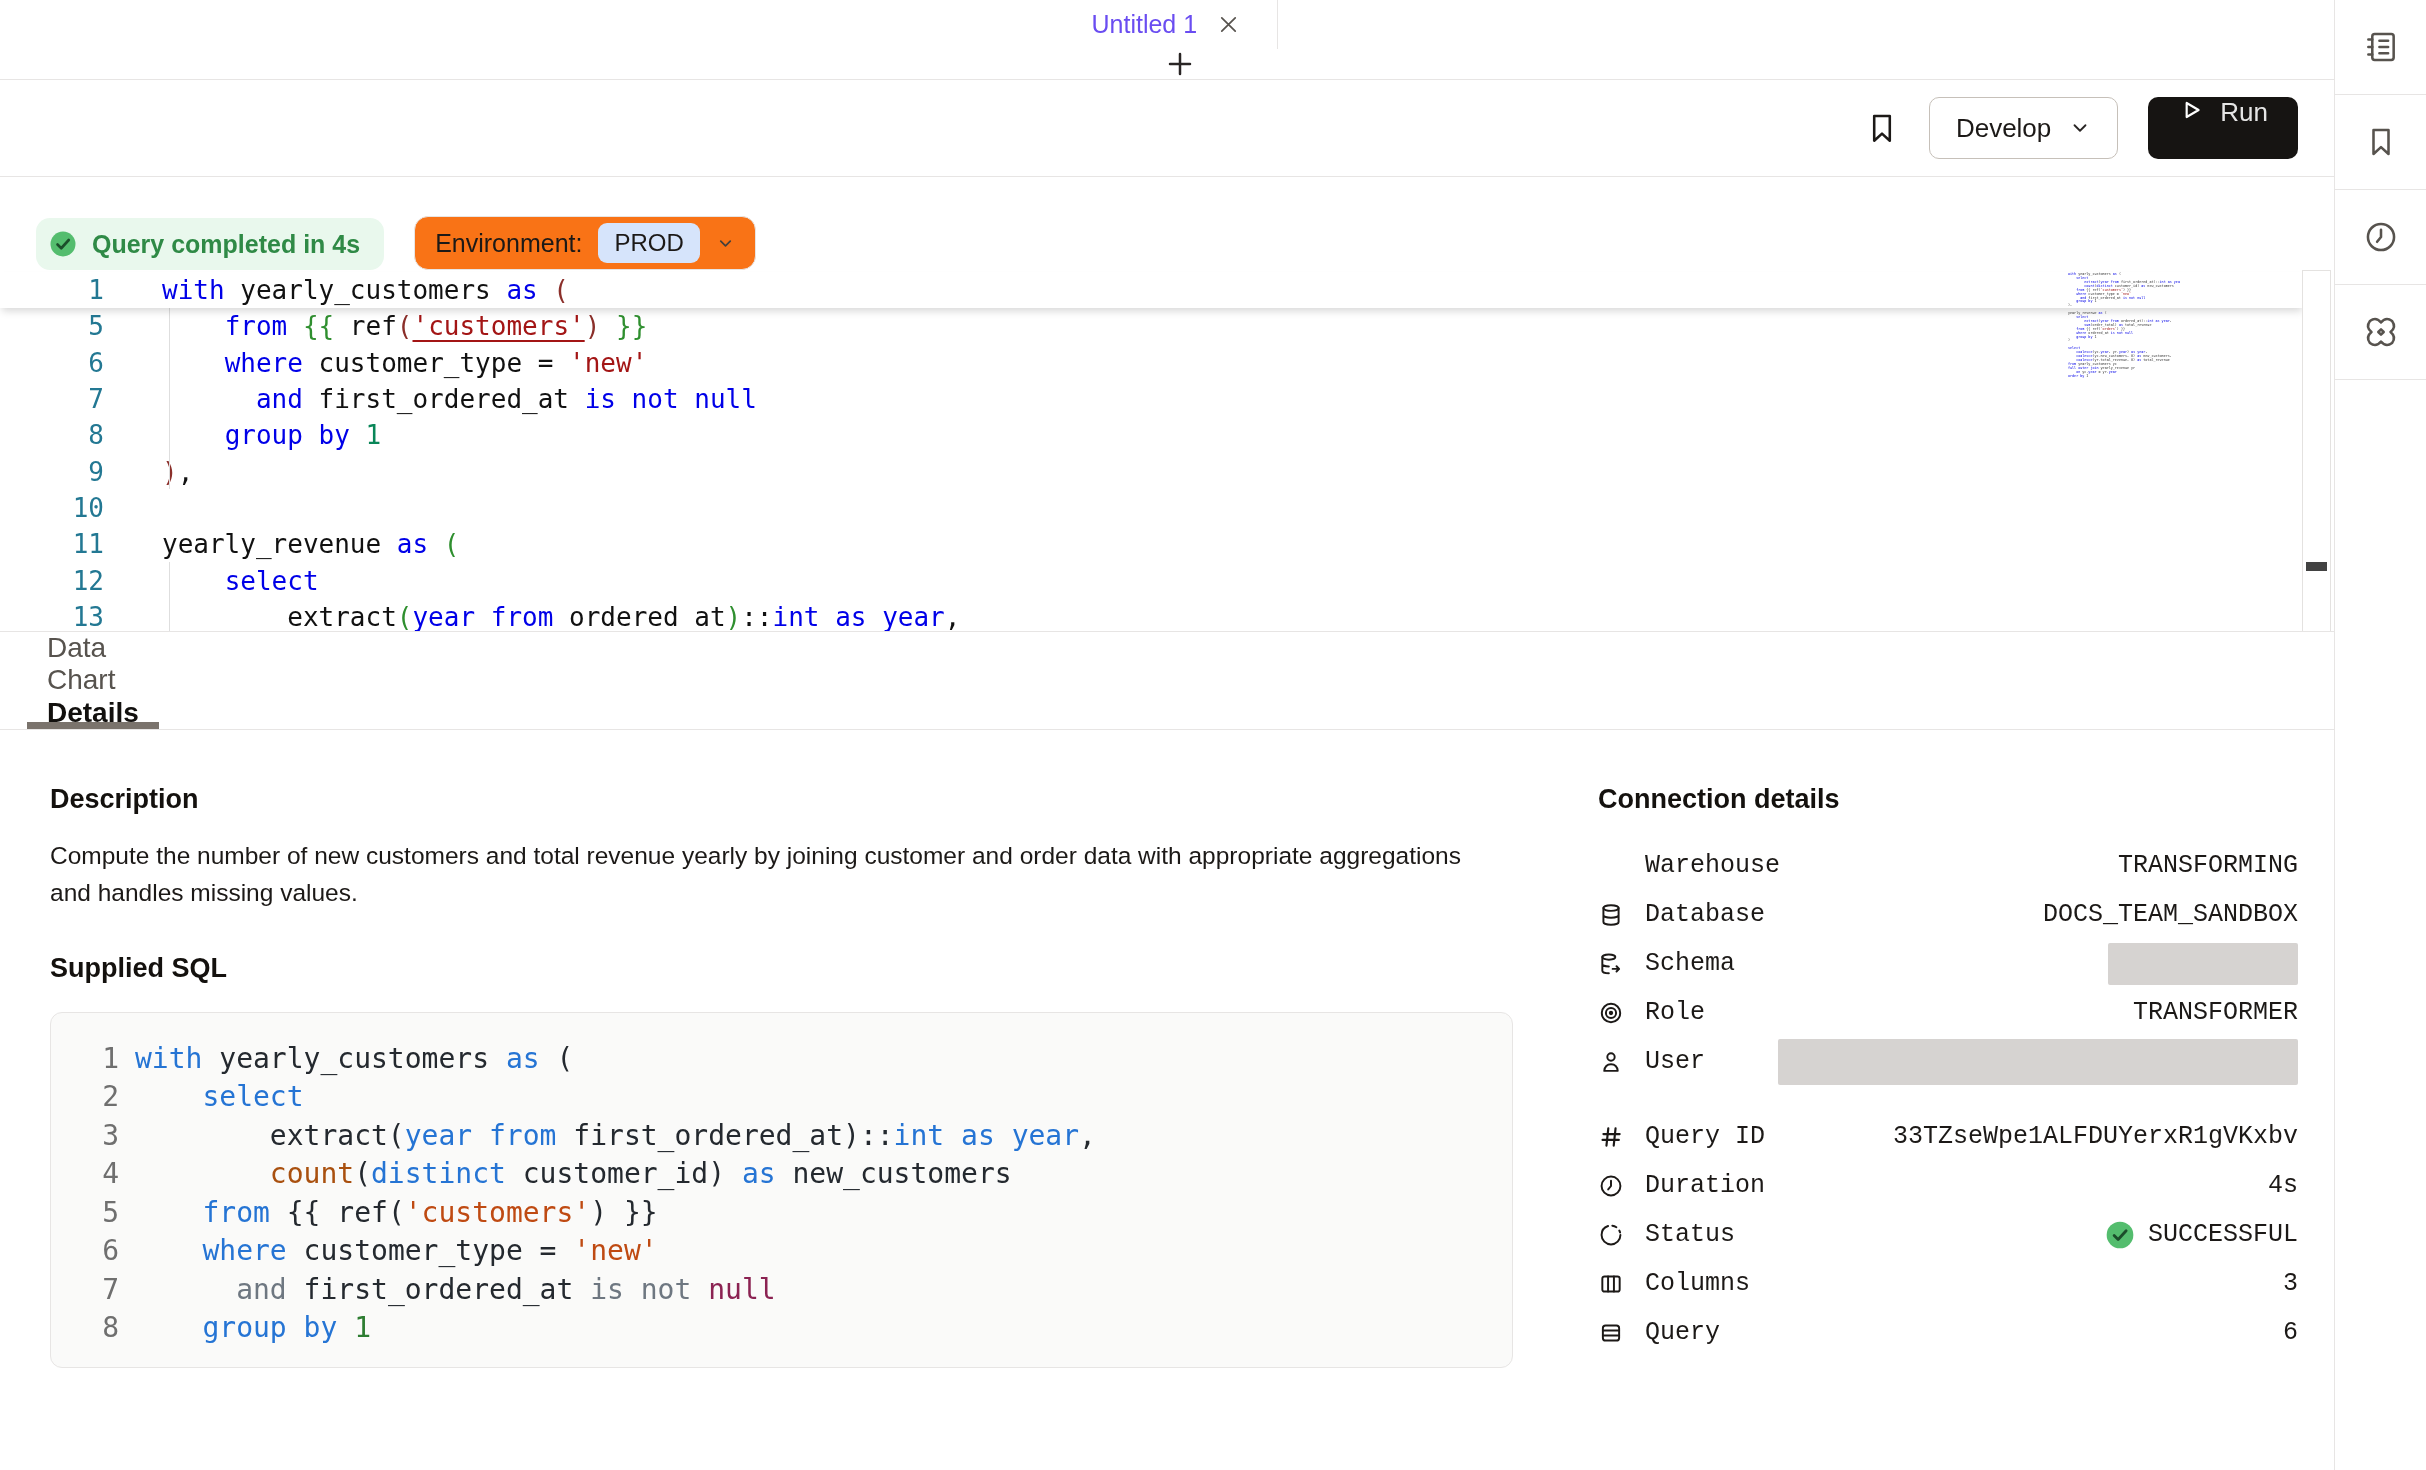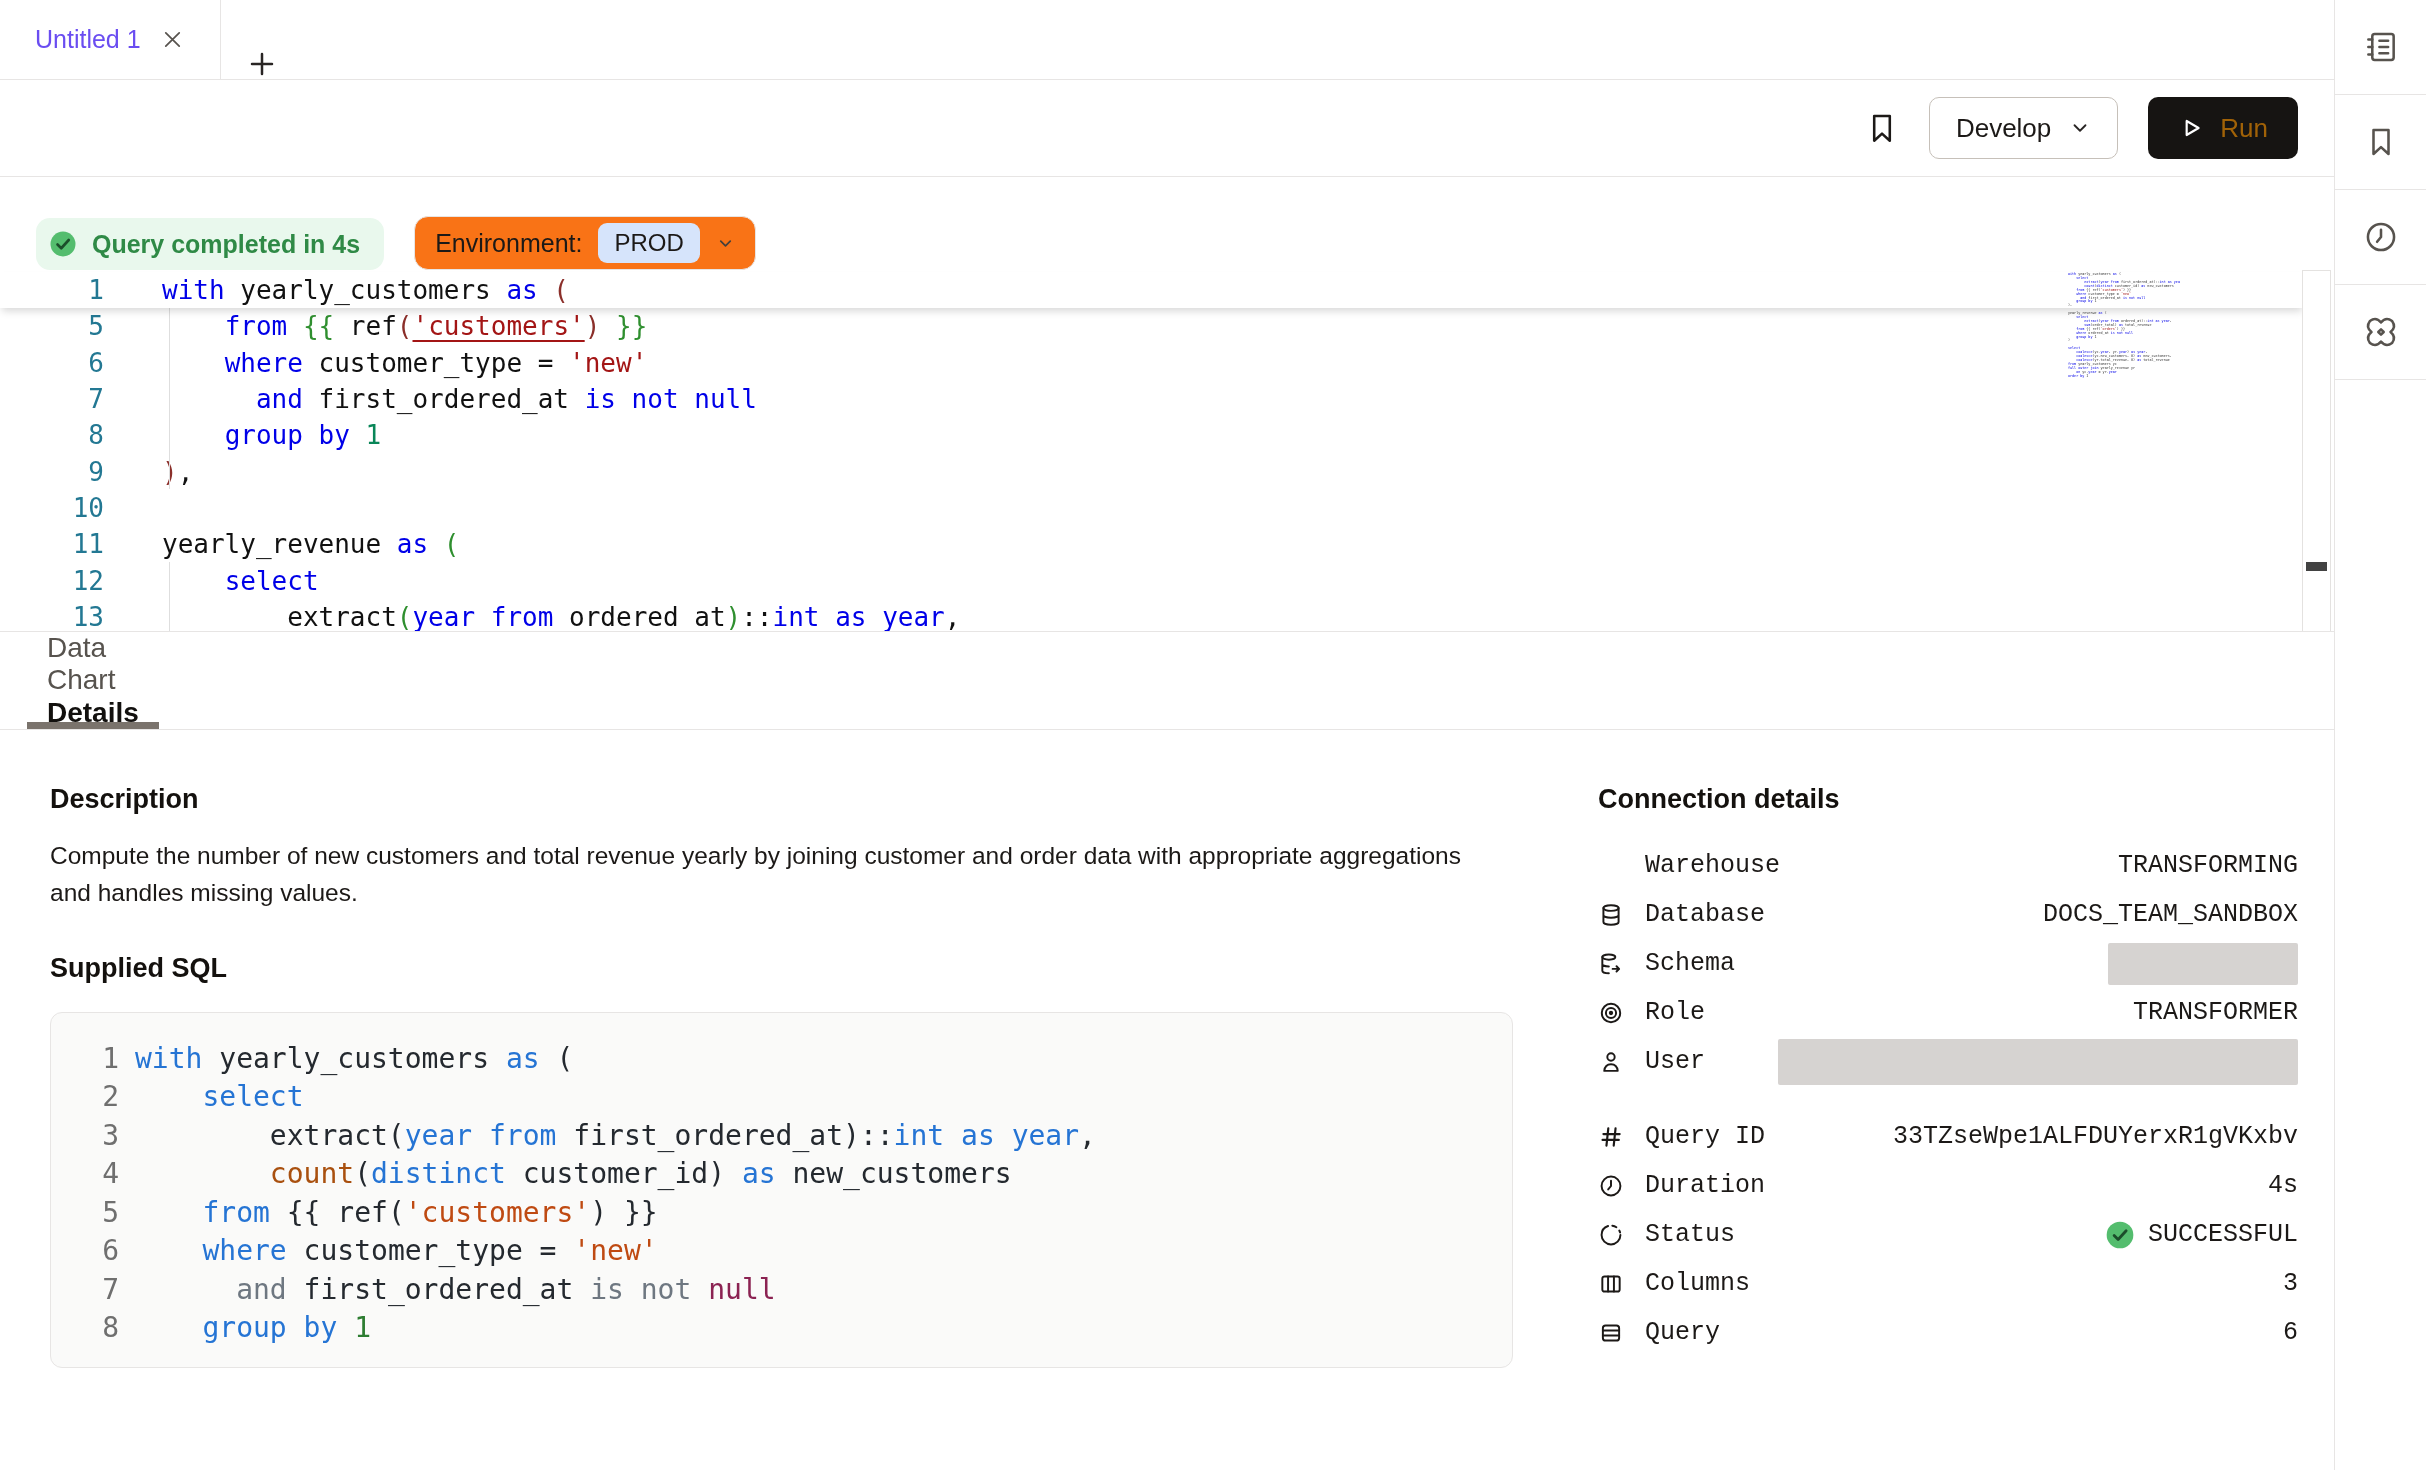--- a/index.html
+++ b/index.html
@@ -12,35 +12,35 @@
     --redact:#d6d3d1;
     --tab-underline:#7a736c;
     --ink:#1c1917;
   }
   *{margin:0;padding:0;box-sizing:border-box;}
   html,body{width:2426px;height:1470px;overflow:hidden;background:#fff;
     font-family:"Liberation Sans",sans-serif;color:var(--ink);}
   .app{display:flex;width:2426px;height:1470px;}
   .main{width:2334px;height:1470px;}
   
-  .tabbar{height:80px;border-bottom:1px solid var(--border);display:flex;align-items:flex-end;}
+  .tabbar{height:80px;border-bottom:1px solid var(--border);display:flex;align-items:center;flex-direction:column;}
   .tab{width:221px;height:100%;border-right:1px solid var(--border);display:flex;align-items:center;
        padding-left:35px;gap:20px;cursor:pointer;}
   .tab-label{color:var(--accent-purple);font-size:25px;}
   .icon-btn{display:flex;align-items:center;justify-content:center;background:none;border:none;cursor:pointer;color:#44403c;}
   .newtab{margin-left:26px;color:#292524;}
   
   .toolbar{height:97px;border-bottom:1px solid var(--border);display:flex;align-items:center;
            justify-content:flex-end;padding-right:36px;gap:30px;}
   .bookmark-btn{color:#1c1917;}
   .develop-btn{height:62px;padding:0 26px;border:1.5px solid #c6c0b9;border-radius:10px;background:#fff;
     font-size:26px;color:var(--ink);display:flex;align-items:center;gap:18px;cursor:pointer;
     font-family:"Liberation Sans",sans-serif;}
-  .run-btn{height:62px;padding:0 30px;background:var(--run-bg);color:#a16207;border:none;border-radius:10px;
-    font-size:26px;font-weight:500;display:flex;align-items:center;gap:16px;cursor:pointer;
+  .run-btn{height:62px;padding:0 30px;background:var(--run-bg);color:#e5e5e5;border:none;border-radius:10px;
+    font-size:26px;font-weight:500;display:flex;gap:16px;cursor:pointer;
     font-family:"Liberation Sans",sans-serif;}
   
   .statusrow{height:93px;display:flex;align-items:flex-end;padding-left:36px;gap:30px;}
   .status-pill{height:52px;background:var(--success-pill-bg);border-radius:14px;display:flex;align-items:center;
     gap:14px;padding:0 24px 0 12px;color:var(--success-green);font-weight:600;font-size:25px;}
   .env{height:54px;border:1.5px solid var(--border);border-radius:14px;display:flex;align-items:center;
     gap:16px;padding:0 20px;font-size:25px;background:#f97316;cursor:pointer;
     font-family:"Liberation Sans",sans-serif;color:var(--ink);}
   .env-pill{background:var(--prod-pill-bg);border-radius:9px;padding:6px 16px;font-size:24px;}
   .env .chev{color:#44403c;}

